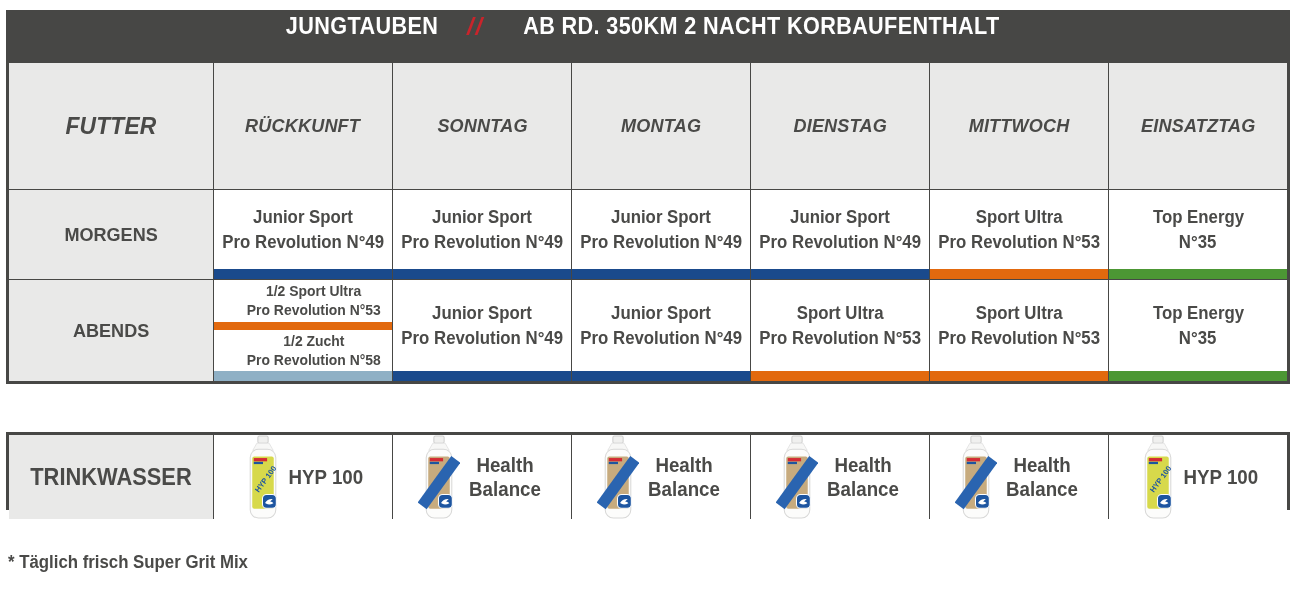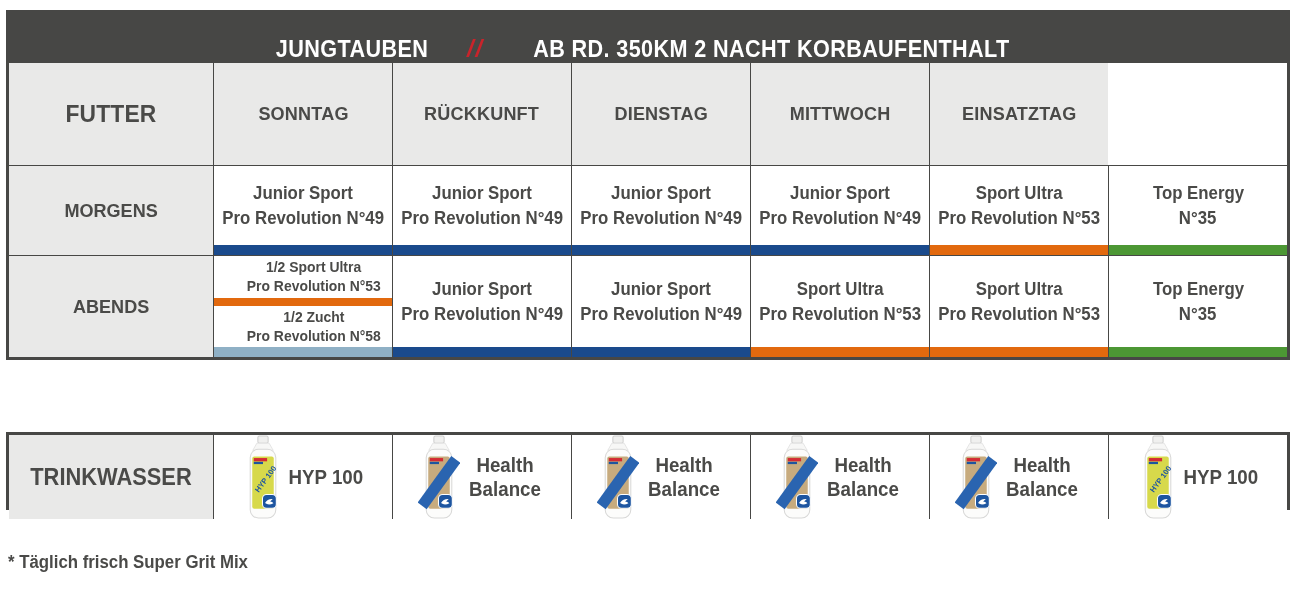--- a/index.html
+++ b/index.html
@@ -4,33 +4,33 @@
 <style>
   * { margin:0; padding:0; box-sizing:border-box; }
   html,body { width:1296px; height:592px; background:#ffffff; overflow:hidden;
     font-family:"Liberation Sans", sans-serif; }
   .page { position:relative; width:1296px; height:592px; }
 
   .block { position:absolute; left:6px; width:1284px; }
 
   
   .futter-table { top:10px; border:3px solid #474745; background:#fff; }
-  .title-bar { height:50px; background:#474745; display:flex; align-items:flex-end; justify-content:center; gap:34px; }
+  .title-bar { height:50px; background:#474745; display:flex; align-items:flex-start; justify-content:center; gap:24px; }
   .title-bar .t { color:#ffffff; font-size:23px; font-weight:bold; letter-spacing:.4px;
     display:inline-block; transform:scaleX(.94); white-space:nowrap; }
   .title-bar .sep { color:#c9242b; font-size:24px; font-weight:bold; font-style:italic; letter-spacing:2px; }
 
   .grid-row { display:grid; grid-template-columns:204px repeat(6, 1fr); }
   .grid-row + .grid-row { border-top:1px solid #474745; }
 
   .hcell, .rlabel { background:#e9e9e8; display:flex; align-items:center; justify-content:center; }
   .cell { border-left:1px solid #474745; }
   .cell:first-child { border-left:none; }
 
-  .head-row { height:102px; }
+  .head-row { height:126px;font-style:italic; }
   .hcell span { color:#4a4a48; font-weight:bold; font-size:19px; letter-spacing:.2px;
      display:inline-block; transform:scaleX(.95); }
   .hcell.corner span { font-size:24px; }
 
   .feed-row { height:90px; }
   .feed-row.abends { height:102px; }
   .rlabel span { color:#4a4a48; font-weight:bold; font-size:19px; display:inline-block; transform:scaleX(.95); }
 
   .feed-cell { background:#fff; display:flex; flex-direction:column; }
   .feed-text { flex:1; display:flex; flex-direction:column; align-items:center; justify-content:center;
@@ -78,24 +78,27 @@
       <span class="t">JUNGTAUBEN</span>
       <span class="sep">//</span>
       <span class="t">AB RD. 350KM 2 NACHT KORBAUFENTHALT</span>
     </div>
 
     <div class="grid-row head-row">
       <div class="cell hcell corner">
           <span>FUTTER</span>
         </div>
       <div class="cell hcell">
+          <span>RÜCKKUNFT</span>
+        </div>
+      <div class="cell hcell">
           <span>SONNTAG</span>
         </div>
       <div class="cell hcell">
-          <span>RÜCKKUNFT</span>
+          <span>MONTAG</span>
         </div>
       <div class="cell hcell">
           <span>DIENSTAG</span>
         </div>
       <div class="cell hcell">
           <span>MITTWOCH</span>
         </div>
       <div class="cell hcell">
           <span>EINSATZTAG</span>
         </div>

